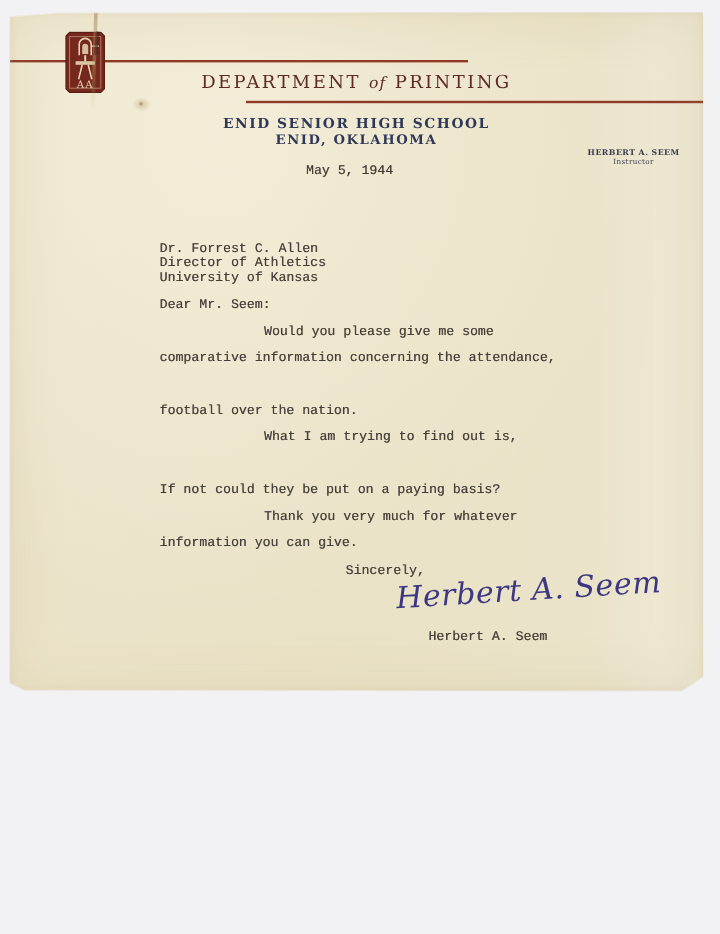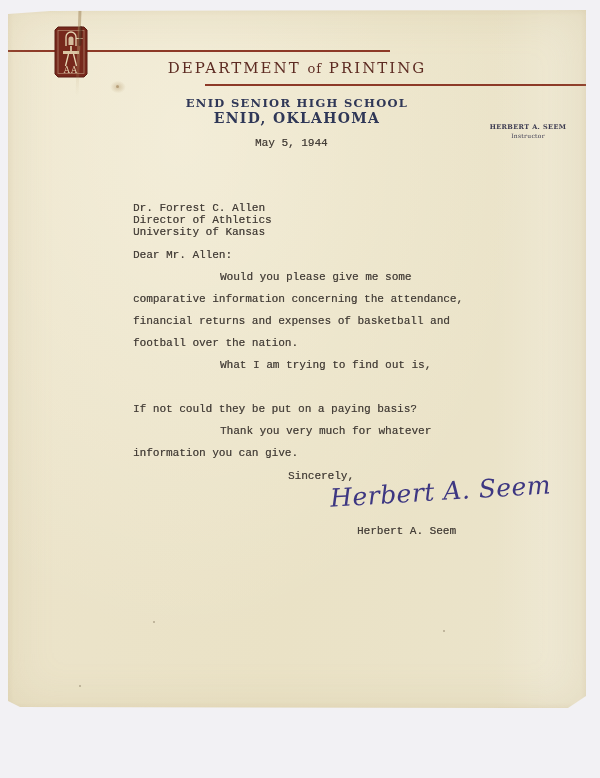--- a/index.html
+++ b/index.html
@@ -3,21 +3,21 @@
 <meta charset="utf-8">
 <style>
   html,body{margin:0;padding:0;}
   body{
     width:600px;height:778px;position:relative;overflow:hidden;
     background:#f2f1f4;
     font-family:"Liberation Sans", sans-serif;
   }
   
   .paper{
-    position:absolute;left:8px;top:10px;width:578px;height:698px;
+    position:absolute;left:8px;top:10px;width:578px;height:566px;
     background:
       radial-gradient(ellipse at 30% 18%, rgba(255,252,240,.40), rgba(255,252,240,0) 62%),
       linear-gradient(90deg, rgba(0,0,0,0) 84%, rgba(255,255,255,.16) 94%),
       linear-gradient(100deg, #ece4cb 0%, #eae2c6 55%, #ebe4cb 100%);
     background-color:#eae2c6;
     clip-path: polygon(0 4px, 42px 1px, 100% 0, 100% calc(100% - 12px),
                        calc(100% - 18px) 100%, 12px calc(100% - 1px), 0 calc(100% - 7px));
     filter: drop-shadow(0 3px 5px rgba(70,60,45,.30));
   }
   .paper::after{ 
@@ -30,31 +30,31 @@
   .rule-top{left:0;top:40px;width:382px;}
   .rule-mid{left:197px;top:74px;width:381px;}
 
   .emblem{position:absolute;left:46px;top:16px;width:34px;height:52px;z-index:3;}
 
   .dept-title{
     position:absolute;left:0;top:50px;width:578px;text-align:center;
     font-family:"DejaVu Serif","Liberation Serif",serif;
     font-size:15px;letter-spacing:2px;color:#5d2b22;line-height:17px;
   }
-  .dept-title .of{font-size:13px;letter-spacing:1px;text-transform:lowercase;}
+  .dept-title .of{font-style:italic;font-size:13px;letter-spacing:1px;text-transform:lowercase;}
 
   .school{
     position:absolute;left:0;top:86px;width:578px;text-align:center;
     font-family:"DejaVu Serif","Liberation Serif",serif;font-weight:bold;
     font-size:11.5px;letter-spacing:1.3px;color:#2f3757;
   }
   .location{
     position:absolute;left:0;top:100px;width:578px;text-align:center;
     font-family:"DejaVu Serif","Liberation Serif",serif;font-weight:bold;
-    font-size:14px;letter-spacing:1.3px;color:#2f3757;
+    font-size:11px;letter-spacing:1.3px;color:#2f3757;
   }
   .staff{position:absolute;left:480px;top:113px;width:80px;text-align:center;color:#3b3a50;}
   .staff-name{font-family:"DejaVu Serif","Liberation Serif",serif;font-weight:bold;
     font-size:6.5px;letter-spacing:.4px;line-height:8px;}
   .staff-title{font-family:"DejaVu Serif","Liberation Serif",serif;
     font-size:6px;letter-spacing:.3px;line-height:9px;}
 
   
   .tw{
     font-family:"Liberation Mono","DejaVu Sans Mono",monospace;
@@ -135,24 +135,23 @@
   <div class="staff">
     <div class="staff-name">HERBERT A. SEEM</div>
     <div class="staff-title">Instructor</div>
   </div>
 
   <div class="body">
     <div class="tw ln date">May 5, 1944</div>
     <div class="tw ln ln0">Dr. Forrest C. Allen</div>
     <div class="tw ln ln1">Director of Athletics</div>
     <div class="tw ln ln2">University of Kansas</div>
-    <div class="tw ln ln3">Dear Mr. Allen:</div>
+    <div class="tw ln ln3">Dear Mr. Seem:</div>
     <div class="tw ln ln4">Would you please give me some</div>
     <div class="tw ln ln5">comparative information concerning the attendance,</div>
-    <div class="tw ln ln6">financial returns and expenses of basketball and</div>
     <div class="tw ln ln7">football over the nation.</div>
     <div class="tw ln ln8">What I am trying to find out is,</div>
     <div class="tw ln ln10">If not could they be put on a paying basis?</div>
     <div class="tw ln ln11">Thank you very much for whatever</div>
     <div class="tw ln ln12">information you can give.</div>
     <div class="tw ln ln13">Sincerely,</div>
     <div class="tw ln typed">Herbert A. Seem</div>
   </div>
 
   <div class="signature">Herbert A. Seem</div>

